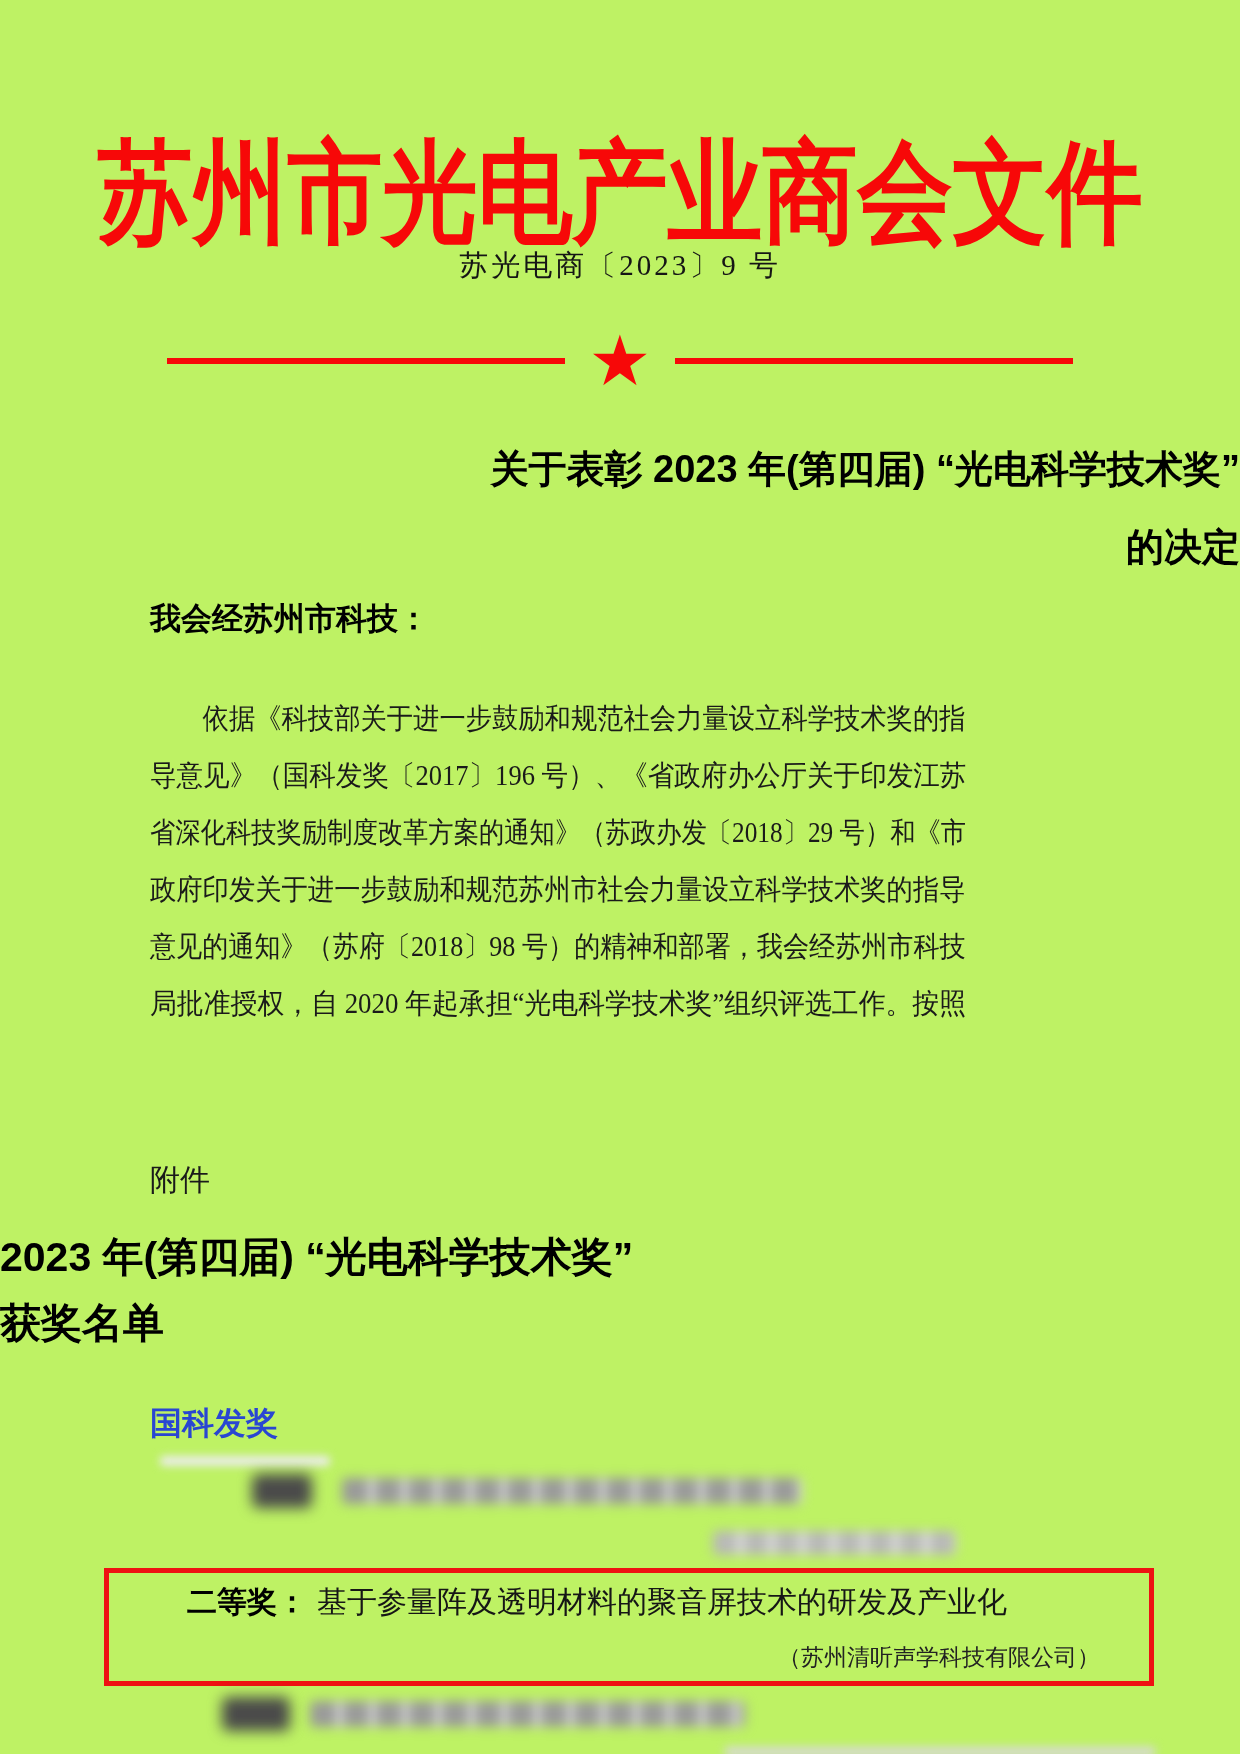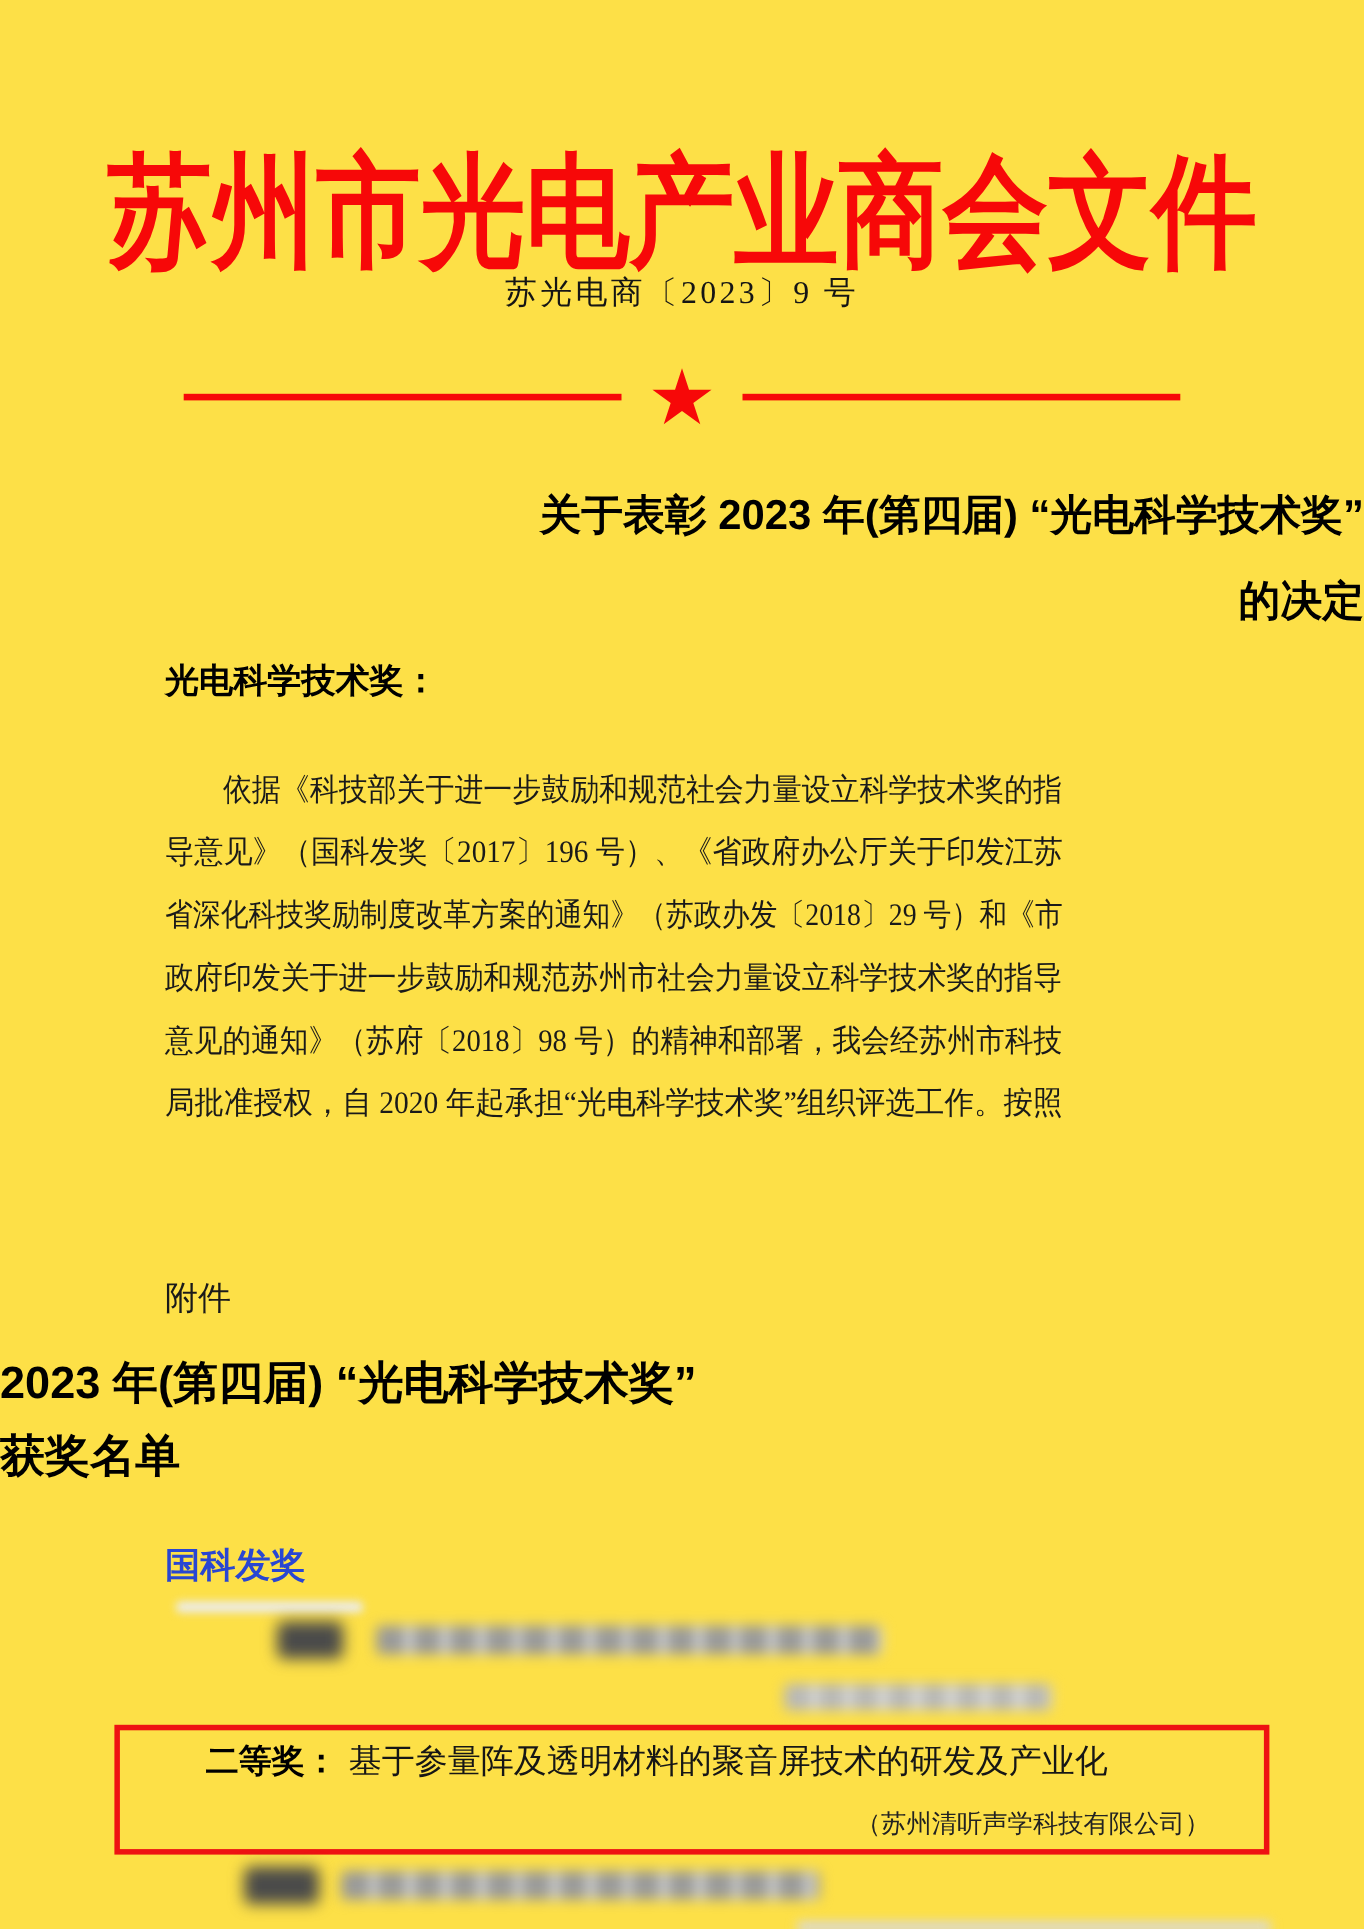--- a/index.html
+++ b/index.html
@@ -3,21 +3,21 @@
 <meta charset="utf-8">
 <style>
   :root{
     --red:#f70808;
     --boxred:#ee1212;
     --blue:#2946d2;
     --ink:#111111;
   }
   html,body{margin:0;padding:0;background:#ffffff;}
   .page{
-    position:relative;width:1240px;height:1754px;background:#fde047;overflow:hidden;
+    position:relative;width:1240px;height:1754px;background:#bef264;overflow:hidden;
     font-family:"Liberation Serif","DejaVu Serif",serif;color:var(--ink);
   }
   .org-title{
     position:absolute;top:74px;left:0;right:0;text-align:center;
     font-family:"Liberation Serif","DejaVu Serif",serif;font-weight:700;
     font-size:95px;line-height:110px;color:var(--red);
     transform:scaleY(1.18);letter-spacing:0;
   }
   .doc-number{
     position:absolute;top:246px;left:0;right:0;text-align:center;
@@ -88,21 +88,21 @@
     <div class="rline"></div>
     <div class="star">★</div>
     <div class="rline"></div>
   </div>
 
   <div class="dec-title">
     <div>关于表彰 2023 年(第四届) “光电科学技术奖”</div>
     <div>的决定</div>
   </div>
 
-  <div class="salutation">光电科学技术奖：</div>
+  <div class="salutation">我会经苏州市科技：</div>
 
   <div class="body-text">
     <div class="bline indent"><span class="fit" style="transform: scaleX(0.923077);">依据《科技部关于进一步鼓励和规范社会力量设立科学技术奖的指</span></div>
     <div class="bline"><span class="fit" style="transform: scaleX(0.931507);">导意见》（国科发奖〔2017〕196 号）、《省政府办公厅关于印发江苏</span></div>
     <div class="bline"><span class="fit" style="transform: scaleX(0.887922);">省深化科技奖励制度改革方案的通知》（苏政办发〔2018〕29 号）和《市</span></div>
     <div class="bline"><span class="fit" style="transform: scaleX(0.923077);">政府印发关于进一步鼓励和规范苏州市社会力量设立科学技术奖的指导</span></div>
     <div class="bline"><span class="fit" style="transform: scaleX(0.915825);">意见的通知》（苏府〔2018〕98 号）的精神和部署，我会经苏州市科技</span></div>
     <div class="bline"><span class="fit" style="transform: scaleX(0.942263);">局批准授权，自 2020 年起承担“光电科学技术奖”组织评选工作。按照</span></div>
   </div>
 

